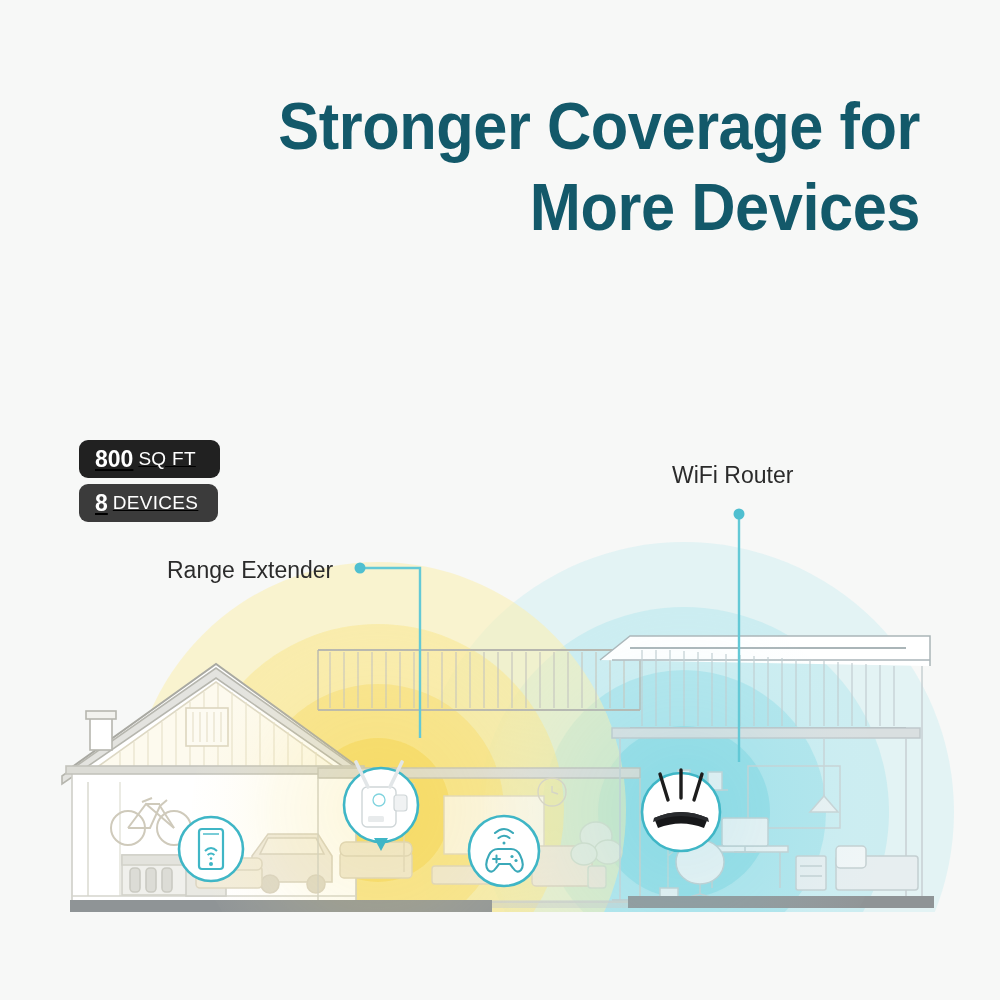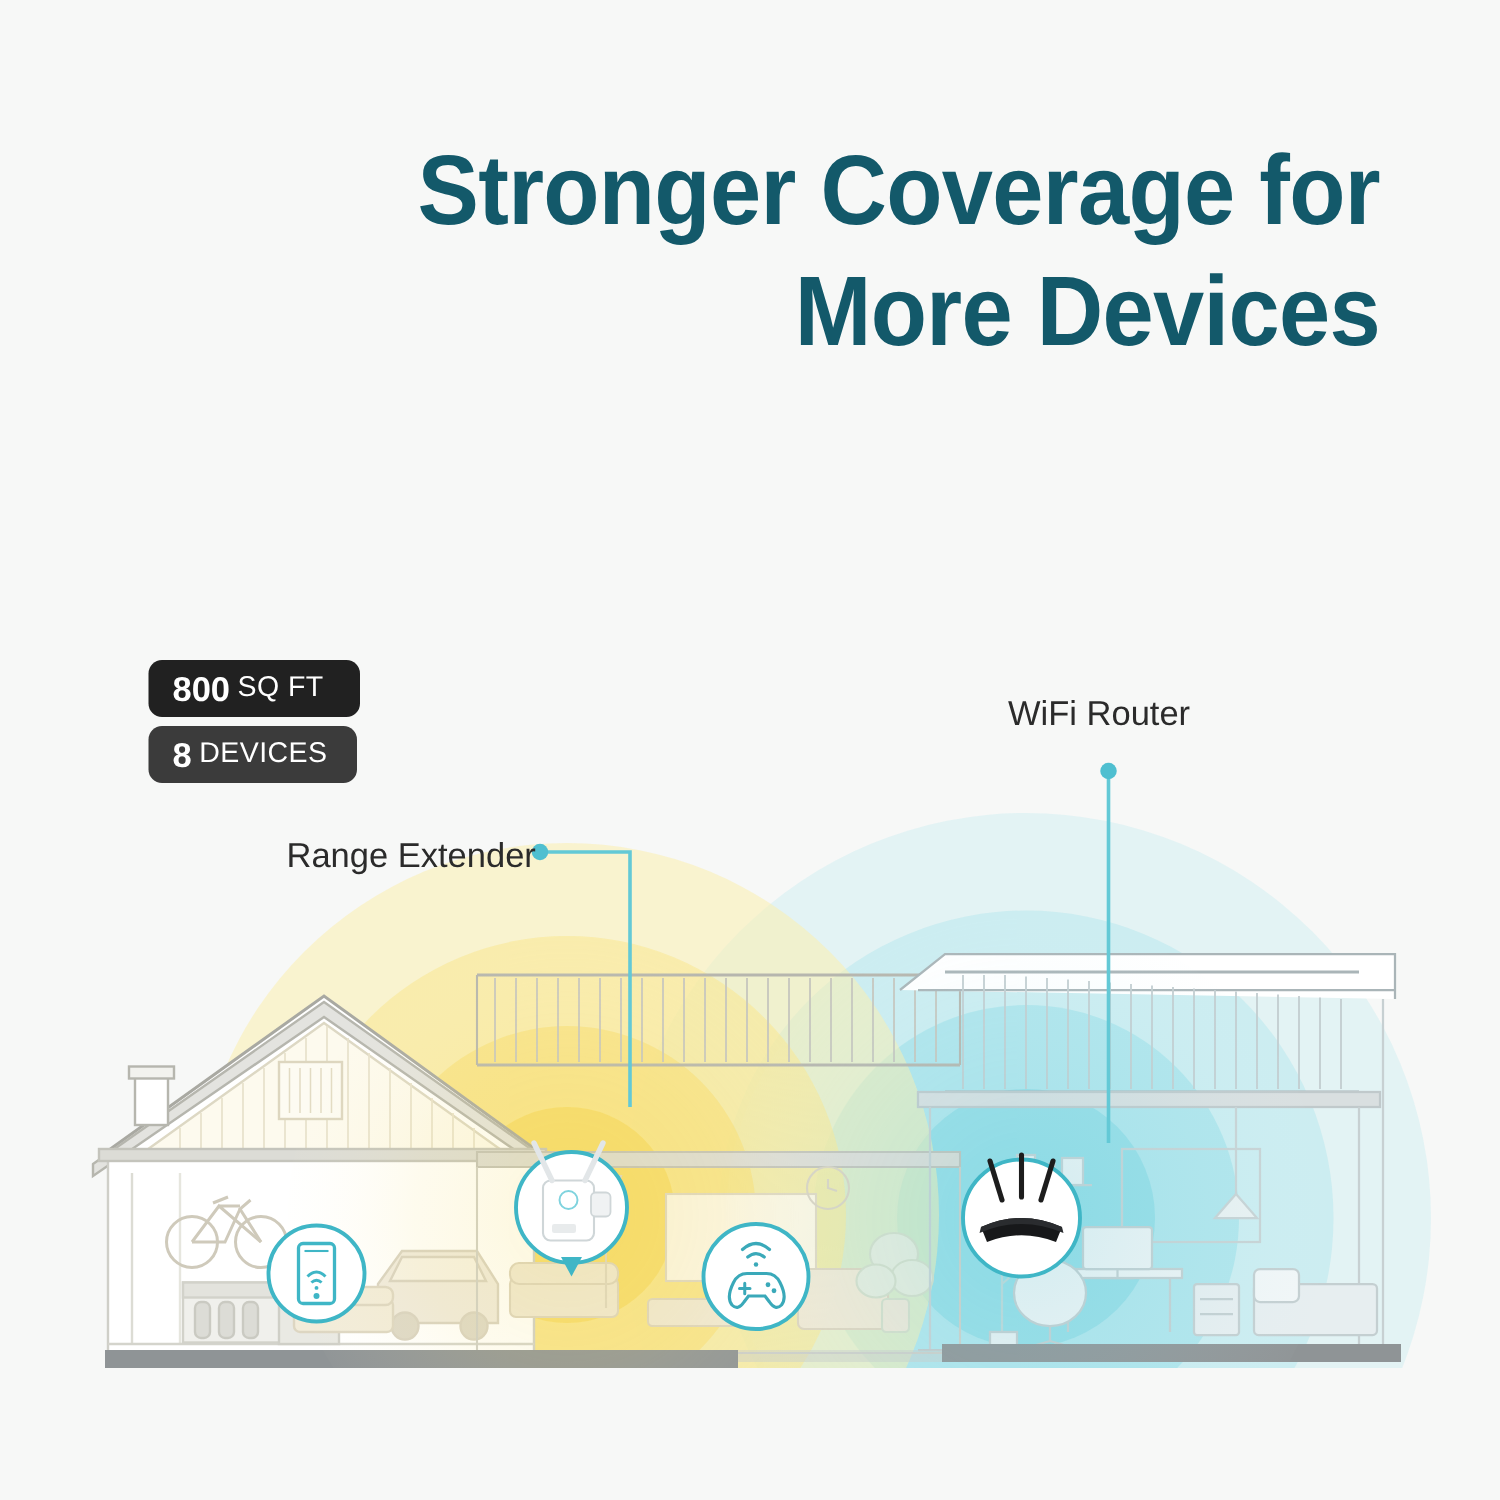--- a/index.html
+++ b/index.html
@@ -21,21 +21,21 @@
     line-height:1.22;
     letter-spacing:-0.5px;
     font-family:"Liberation Sans Narrow","Liberation Sans",sans-serif;
     transform:scaleX(0.93);
     transform-origin:right center;
   }
   .headline .l1{display:block;}
   .headline .l2{display:block;}
 
   
-  .badges{position:absolute;left:99px;top:440px;}
+  .badges{position:absolute;left:79px;top:440px;text-decoration:underline;}
   .badge{
     color:#ffffff;
     border-radius:9px;
     padding:0 16px;
     height:38px;
     display:flex;align-items:center;
     font-size:19px;
     letter-spacing:.3px;
     box-sizing:border-box;
   }
@@ -43,21 +43,21 @@
   .badge-area{background:#212121;width:141px;}
   .badge-dev{background:#3b3b3b;width:139px;margin-top:6px;}
 
   
   .lead-label{
     position:absolute;
     color:#2b2b2b;
     font-size:23px;
     white-space:nowrap;
   }
-  #label-ext{left:167px;top:557px;margin-left:24px;}
+  #label-ext{left:167px;top:557px;}
   #label-router{left:672px;top:462px;}
 
   
   #scene{position:absolute;left:0;top:0;width:1000px;height:1000px;}
 </style>
 </head>
 <body>
 
 <div id="stage">
 

